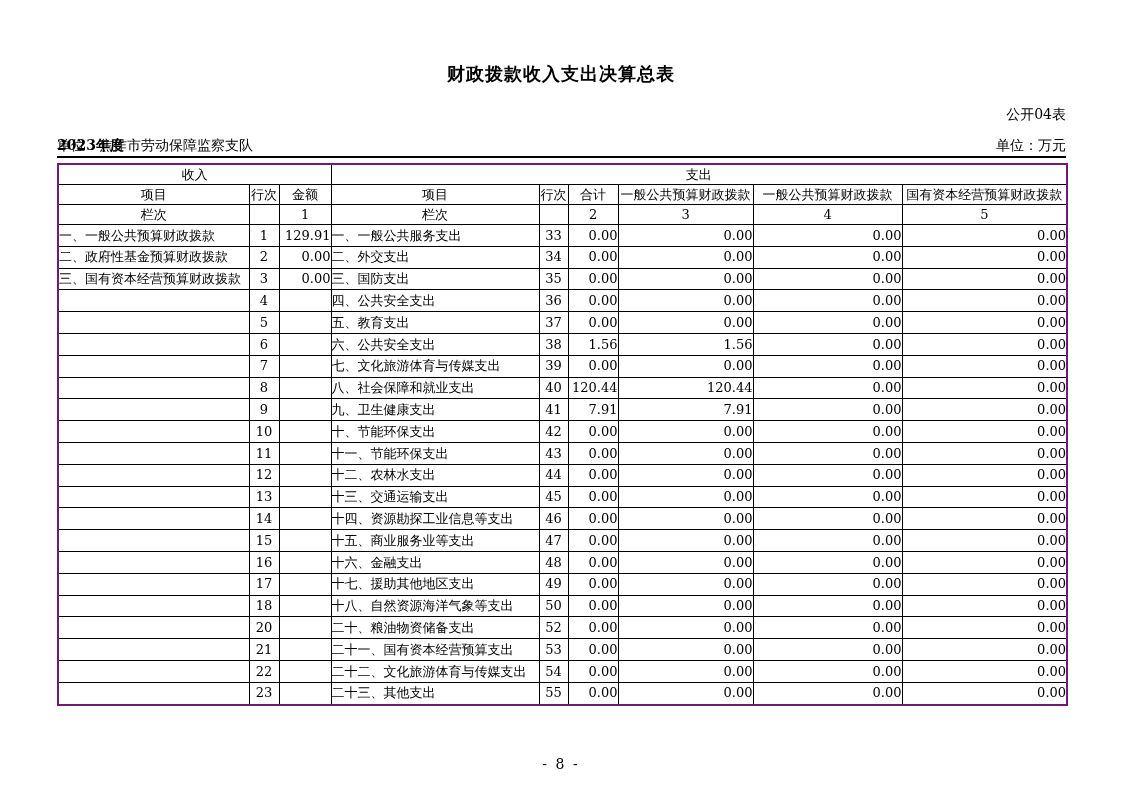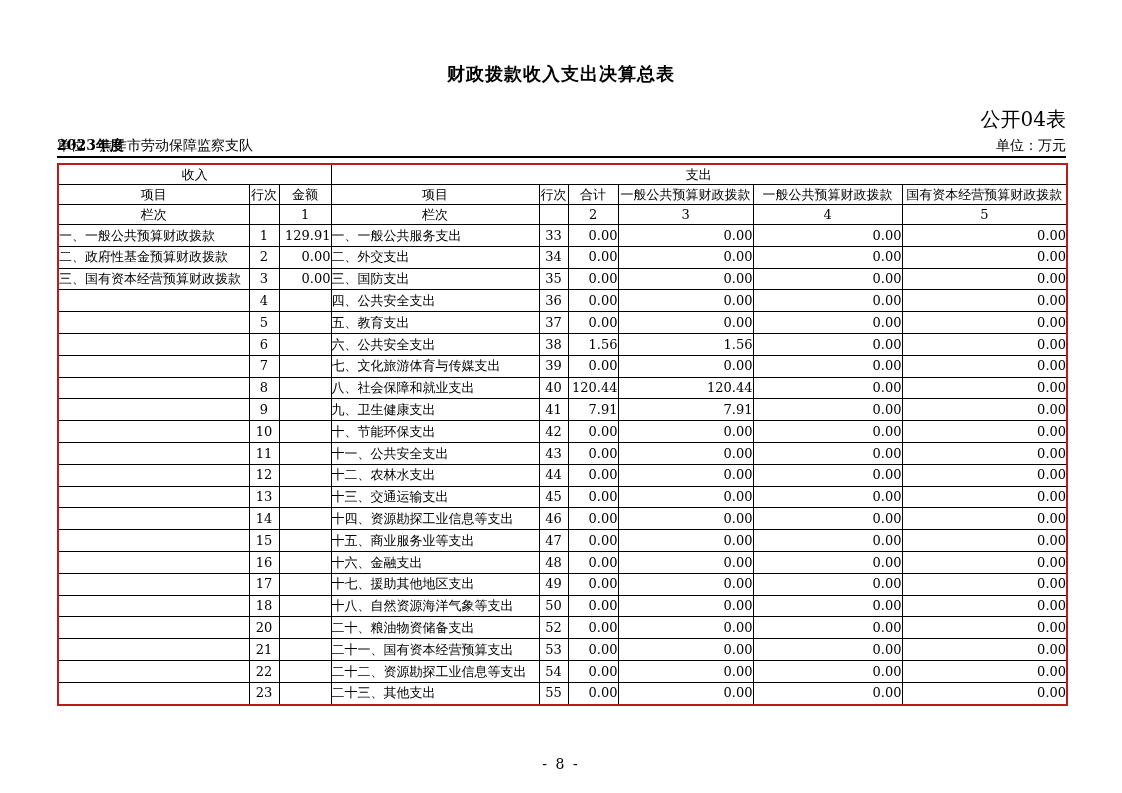--- a/index.html
+++ b/index.html
@@ -7,35 +7,35 @@
     position:relative;width:1122px;height:793px;background:#ffffff;
     font-family:"DejaVu Serif","Liberation Serif",serif;color:#000;
     overflow:hidden;
   }
   .doc-title{
     position:absolute;top:62px;left:0;width:1122px;text-align:center;
     font-size:18px;font-weight:bold;letter-spacing:1px;
   }
   .form-label{
     position:absolute;top:106px;left:57px;width:1009px;text-align:right;
-    font-size:20px;
+    font-size:14px;
   }
   .unit-row{
     position:absolute;top:137px;left:57px;width:1009px;height:21px;
     display:flex;justify-content:space-between;align-items:flex-end;
     font-size:14px;border-bottom:2px solid #000;box-sizing:border-box;
     padding-bottom:1px;
   }
   .unit-row .center-cell{position:absolute;left:0;width:100%;font-weight:bold;}
   .unit-row .left-cell{position:relative;z-index:1;background:transparent;}
   .unit-row .right-cell{position:relative;z-index:1;}
   table.fiscal{
     position:absolute;top:163px;left:57px;width:1009px;
     border-collapse:collapse;table-layout:fixed;
-    font-size:13px;border:2px solid #b91c1c;
+    font-size:13px;border:2px solid #701a75;
   }
   table.fiscal td{
     border:1px solid #000;padding:0;height:20px;line-height:1.05;
     overflow:hidden;white-space:nowrap;vertical-align:middle;
   }
   table.fiscal thead td{text-align:center;height:19px;}
   table.fiscal tbody td{height:20.8px;}
   td.item{text-align:left;padding-left:5px;}
   td.item2{text-align:left;padding-left:7px;}
   td.num-c{text-align:center;}
@@ -208,21 +208,21 @@
           <td class="num-c">42</td>
           <td class="num-r">0.00</td>
           <td class="num-r">0.00</td>
           <td class="num-r">0.00</td>
           <td class="num-r">0.00</td>
         </tr>
         <tr>
           <td class="item"></td>
           <td class="num-c">11</td>
           <td class="num-r"></td>
-          <td class="item2">十一、公共安全支出</td>
+          <td class="item2">十一、节能环保支出</td>
           <td class="num-c">43</td>
           <td class="num-r">0.00</td>
           <td class="num-r">0.00</td>
           <td class="num-r">0.00</td>
           <td class="num-r">0.00</td>
         </tr>
         <tr>
           <td class="item"></td>
           <td class="num-c">12</td>
           <td class="num-r"></td>
@@ -318,21 +318,21 @@
           <td class="num-c">53</td>
           <td class="num-r">0.00</td>
           <td class="num-r">0.00</td>
           <td class="num-r">0.00</td>
           <td class="num-r">0.00</td>
         </tr>
         <tr>
           <td class="item"></td>
           <td class="num-c">22</td>
           <td class="num-r"></td>
-          <td class="item2">二十二、资源勘探工业信息等支出</td>
+          <td class="item2">二十二、文化旅游体育与传媒支出</td>
           <td class="num-c">54</td>
           <td class="num-r">0.00</td>
           <td class="num-r">0.00</td>
           <td class="num-r">0.00</td>
           <td class="num-r">0.00</td>
         </tr>
         <tr>
           <td class="item"></td>
           <td class="num-c">23</td>
           <td class="num-r"></td>

